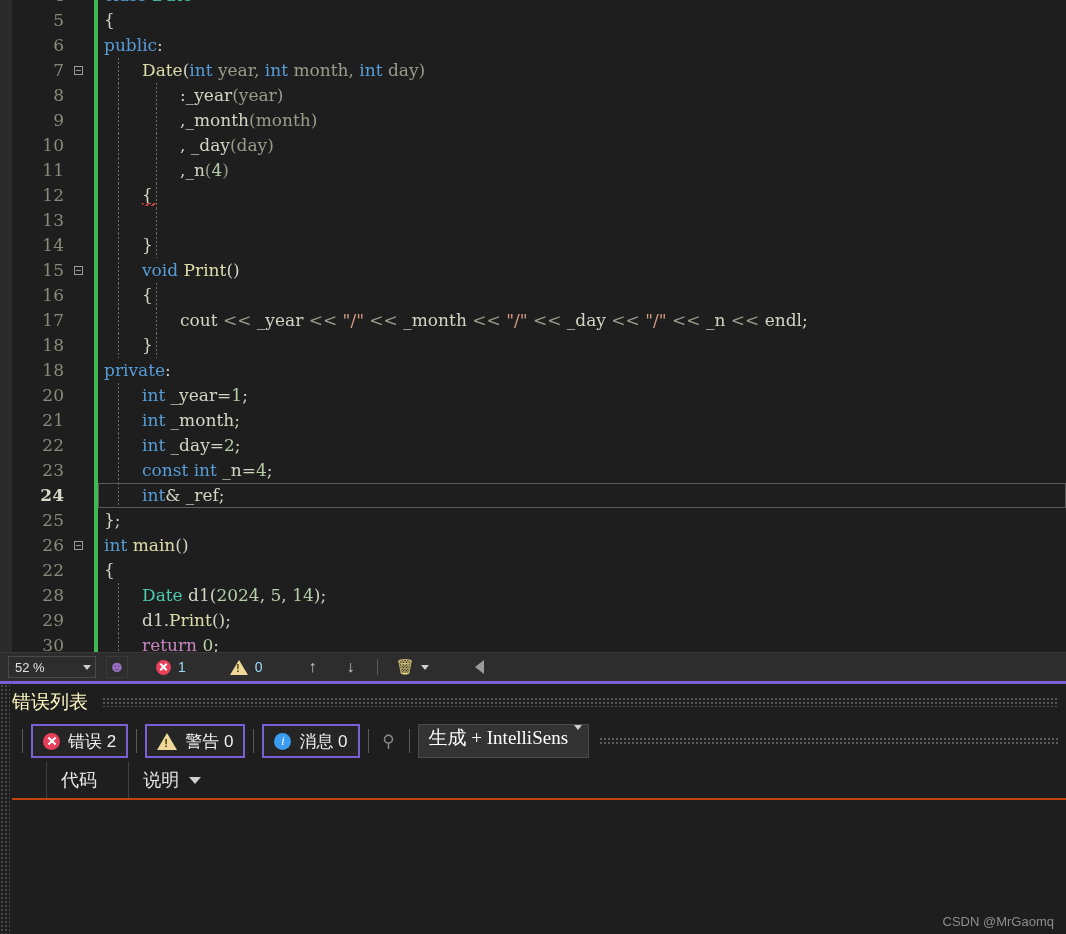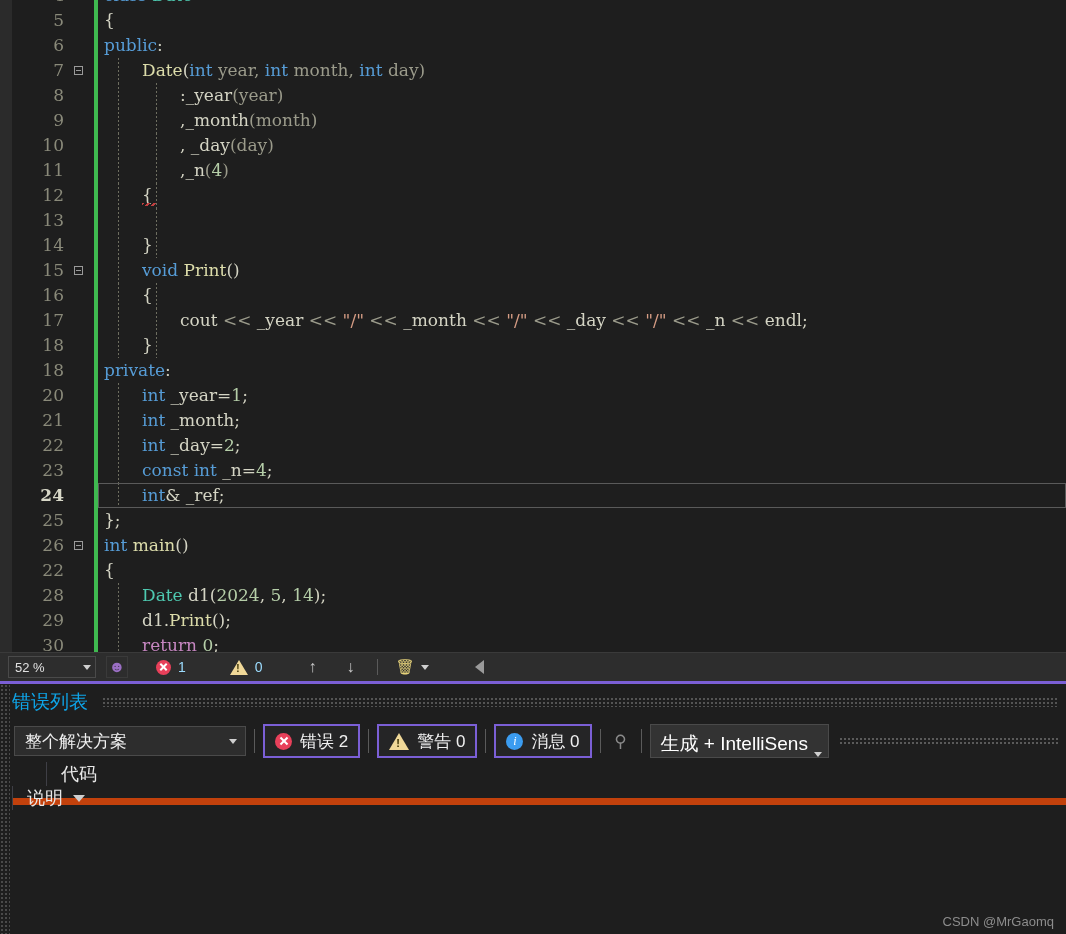--- a/index.html
+++ b/index.html
@@ -85,21 +85,21 @@
   .broom{color:#e6d27a;font-size:15px;}
   .tri-left{width:0;height:0;border-top:7px solid transparent;border-bottom:7px solid transparent;border-right:9px solid #9a9a9a;}
   .avatar-ic{width:20px;height:20px;color:#9b6fc4;font-size:16px;display:flex;align-items:center;justify-content:center;border:1px solid #3a3a3a;}
 
   
   #errpanel{
     position:absolute;left:0;top:681px;width:1066px;height:253px;
     background:#1e1e1e;border-top:3px solid #7b5fd6;
   }
   .panel-titlebar{height:36px;display:flex;align-items:center;padding-left:12px;}
-  .panel-title{color:#0ea5e9;font-size:19px;}
+  .panel-title{color:#fef9c3;font-size:19px;}
   .dots{
     flex:1;height:10px;margin-left:14px;margin-right:8px;
     background-image:radial-gradient(#5a5a5a 1px,transparent 1px);
     background-size:4px 4px;opacity:.9;
   }
   .toolbar2{height:42px;display:flex;align-items:center;gap:0;padding-left:14px;}
   .scope-sel{
     width:232px;height:30px;background:#2d2d2d;border:1px solid #4a4a4a;
     display:flex;align-items:center;justify-content:space-between;
     padding:0 8px 0 10px;box-sizing:border-box;color:#f0f0f0;font-size:17px;
@@ -112,30 +112,30 @@
   .ic-info{width:17px;height:17px;border-radius:50%;background:#3b9cf0;color:#fff;font-size:12px;
     display:flex;align-items:center;justify-content:center;font-family:"Liberation Serif",serif;font-style:italic;}
   .ic-err2{width:17px;height:17px;border-radius:50%;background:#e8405a;position:relative;}
   .ic-err2:before,.ic-err2:after{content:"";position:absolute;left:3.5px;top:7.5px;width:10px;height:2px;background:#fff;}
   .ic-err2:before{transform:rotate(45deg);}
   .ic-err2:after{transform:rotate(-45deg);}
   .ic-warn2{width:0;height:0;border-left:10px solid transparent;border-right:10px solid transparent;border-bottom:17px solid #f0d898;position:relative;}
   .ic-warn2:after{content:"!";position:absolute;left:-3px;top:4px;font-size:11px;color:#3a3000;font-weight:bold;}
   .searchfilter-ic{color:#8a8a8a;font-size:17px;width:24px;text-align:center;}
   .build-sel{
-    height:34px;background:#333333;border:1px solid #4a4a4a;display:flex;align-items:flex-end;
-    padding:0 6px 0 10px;box-sizing:border-box;color:#ffffff;font-size:19px;gap:6px;max-width:205px;overflow:hidden;
+    height:34px;background:#333333;border:1px solid #4a4a4a;display:flex;align-items:flex-start;
+    padding:0 6px 0 10px;box-sizing:border-box;color:#ffffff;font-size:19px;gap:6px;max-width:205px;overflow:hidden;font-family:Liberation Serif, serif;
   }
   .dots2{
     height:8px;margin:0 8px 0 10px;
     background-image:radial-gradient(#5a5a5a 1px,transparent 1px);
     background-size:4px 4px;
   }
   .colhdr{
-    height:36px;display:flex;align-items:flex-start;border-bottom:7px solid #c2410c;margin-left:12px;flex-direction:column;
+    height:36px;display:flex;align-items:center;border-bottom:2px solid #c2410c;margin-left:12px;
   }
   .colhdr .cell{
     height:36px;display:flex;align-items:center;padding:0 14px;color:#e8e8e8;font-size:18px;
     border-left:1px solid #3f3f46;box-sizing:border-box;
   }
   .colhdr .cell.first{margin-left:34px;}
   .sort-caret{width:0;height:0;border-left:6px solid transparent;border-right:6px solid transparent;border-top:7px solid #cfcfcf;margin-left:10px;}
   .errrow{height:38px;display:flex;align-items:center;padding-left:14px;color:#e2e2e2;font-size:19px;}
   .expander{width:22px;color:#9a9a9a;font-size:13px;text-align:center;}
   .ecode{color:#6eb2e8;margin-right:2px;}
@@ -216,24 +216,20 @@
 
   <div id="errpanel">
     <div class="vscroll-left"></div>
 
     <div class="panel-titlebar">
       <span class="panel-title">错误列表</span>
       <span class="dots"></span>
     </div>
 
     <div class="toolbar2">
-      <div class="scope-sel">
-        <span>整个解决方案</span>
-        <span class="caret-dn"></span>
-      </div>
       <div class="tb-sep"></div>
 
       <div class="filter-btn">
         <span class="ic-err2"></span>
         <span>错误 2</span>
       </div>
       <div class="tb-sep"></div>
 
       <div class="filter-btn">
         <span class="ic-warn2"></span>

